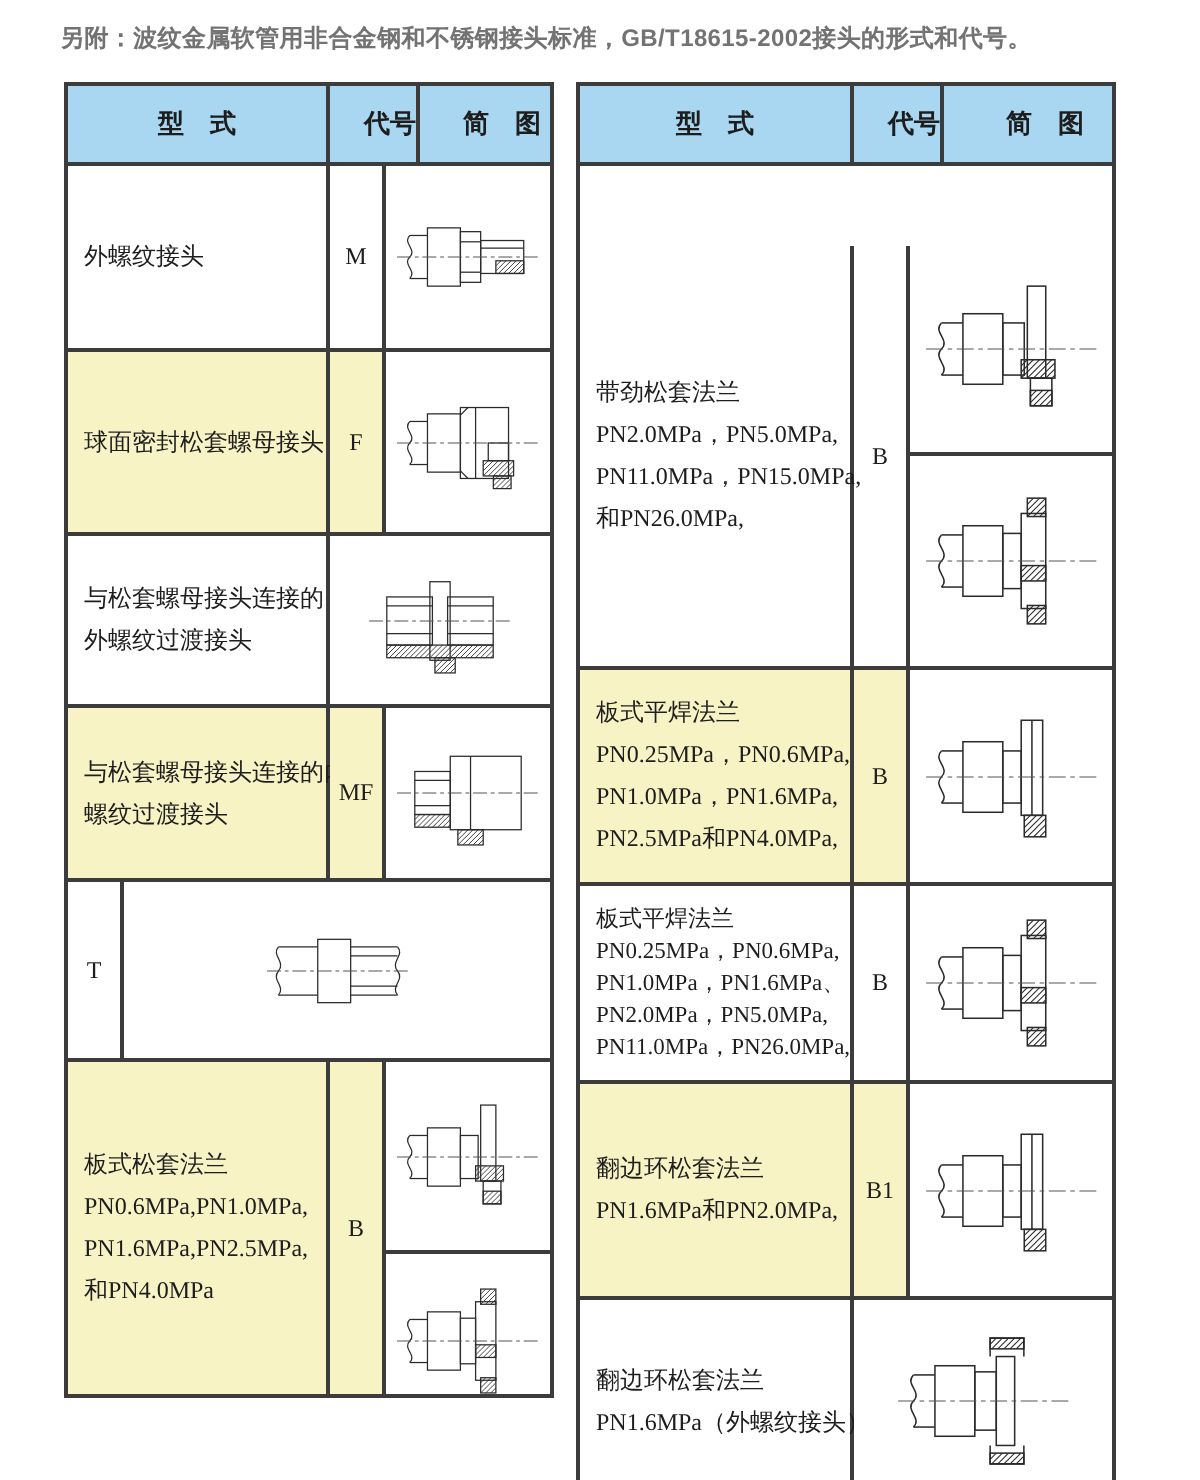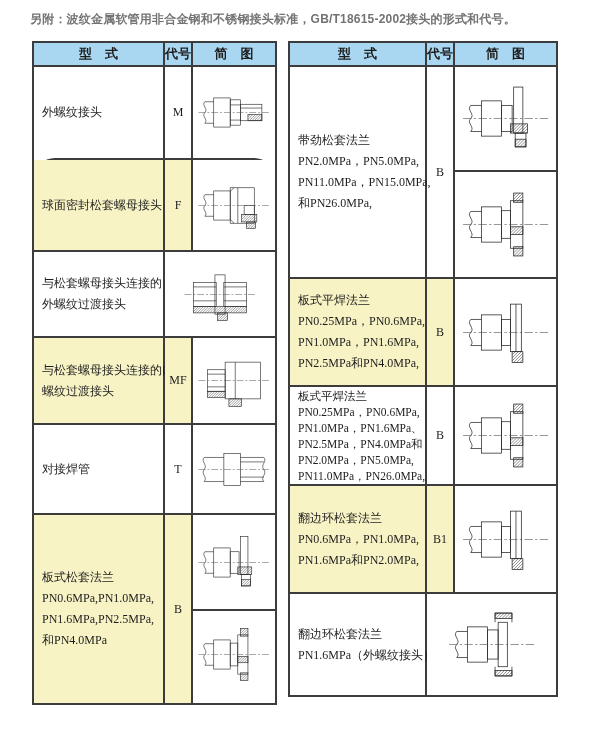--- a/index.html
+++ b/index.html
@@ -4,21 +4,21 @@
 <style>
   html,body{margin:0;padding:0;background:#ffffff;}
   .page{position:relative;width:600px;height:740px;background:#fff;overflow:hidden;
         font-family:"Liberation Serif","DejaVu Serif",serif;color:#1d1d1d;}
   .doc-title{position:absolute;left:30px;top:11px;width:560px;
         font-family:"Liberation Sans","DejaVu Sans",sans-serif;
         font-weight:bold;font-size:12px;letter-spacing:.2px;color:#737373;white-space:nowrap;}
   .tbl{position:absolute;top:41px;border:2px solid var(--bd);background:#fff;box-sizing:border-box;}
   .tbl-left{left:32px;width:245px;}
   .tbl-right{left:288px;width:270px;}
-  .thead{display:flex;height:24px;background:var(--hb);border-bottom:2px solid var(--bd);box-sizing:border-box;}
+  .thead{display:flex;height:40px;background:var(--hb);border-bottom:2px solid var(--bd);box-sizing:border-box;gap:17px;}
   .cell{box-sizing:border-box;}
   .type-cell{border-right:2px solid var(--bd);display:flex;flex-direction:column;
         justify-content:center;padding:3px 2px 3px 8px;font-size:12px;}
   .tbl-left .type-cell{width:131px;}
   .tbl-right .type-cell{width:137px;}
   .code-cell{width:28px;border-right:2px solid var(--bd);display:flex;align-items:center;
         justify-content:center;font-size:12px;}
   .sketch-cell{flex:1;display:flex;flex-direction:column;background:#fff;}
   .row{display:flex;border-top:2px solid var(--bd);box-sizing:border-box;background:#fff;}
   .tbody .row:first-child{border-top:none;}
@@ -71,21 +71,21 @@
                 <line x1="84" y1="58" x2="94" y2="48" stroke="#2b2b2b" stroke-width="0.7"></line>
                 <line x1="88" y1="58" x2="98" y2="48" stroke="#2b2b2b" stroke-width="0.7"></line>
                 <line x1="92" y1="58" x2="102" y2="48" stroke="#2b2b2b" stroke-width="0.7"></line>
                 <line x1="96" y1="58" x2="104" y2="50" stroke="#2b2b2b" stroke-width="0.7"></line>
                 <line x1="100" y1="58" x2="104" y2="54" stroke="#2b2b2b" stroke-width="0.7"></line>
                 <line x1="4" y1="45" x2="116" y2="45" stroke="#555" stroke-width="0.8" stroke-dasharray="11 3 3 3"></line>
               </svg>
             </div>
           </div>
         </div>
-        <div class="row hl" style="height: 92px; border-radius: 21px;">
+        <div class="row hl" style="height: 92px;">
           <div class="cell type-cell">
             <div class="tline">球面密封松套螺母接头</div>
           </div>
           <div class="cell code-cell">
             <div class="code-text">F</div>
           </div>
           <div class="cell sketch-cell">
             <div class="sk">
               <svg viewBox="0 0 120 90" width="76" height="57">
                 <path d="M28 28 H14" stroke="#2b2b2b" fill="none" stroke-width="1"></path>
@@ -201,44 +201,41 @@
                 <line x1="56" y1="86" x2="68" y2="74" stroke="#2b2b2b" stroke-width="0.7"></line>
                 <line x1="60" y1="86" x2="72" y2="74" stroke="#2b2b2b" stroke-width="0.7"></line>
                 <line x1="64" y1="86" x2="72" y2="78" stroke="#2b2b2b" stroke-width="0.7"></line>
                 <line x1="68" y1="86" x2="72" y2="82" stroke="#2b2b2b" stroke-width="0.7"></line>
                 <line x1="4" y1="45" x2="116" y2="45" stroke="#555" stroke-width="0.8" stroke-dasharray="11 3 3 3"></line>
               </svg>
             </div>
           </div>
         </div>
         <div class="row" style="height: 90px;">
-          <div class="cell type-cell">
-            <div class="tline">对接焊管</div>
-          </div>
           <div class="cell code-cell">
             <div class="code-text">T</div>
           </div>
           <div class="cell sketch-cell">
             <div class="sk">
               <svg viewBox="0 0 120 90" width="76" height="57">
                 <path d="M44 26 H13" stroke="#2b2b2b" fill="none" stroke-width="1"></path>
                 <path d="M44 64 H13" stroke="#2b2b2b" fill="none" stroke-width="1"></path>
                 <path d="M13 26 c-6 6 6 12 0 19 c-6 7 6 12 0 19" stroke="#2b2b2b" fill="none" stroke-width="1"></path>
                 <rect x="44" y="20" width="26" height="50" stroke="#2b2b2b" fill="none" stroke-width="1"></rect>
                 <path d="M70 26 H107" stroke="#2b2b2b" fill="none" stroke-width="1"></path>
                 <path d="M70 64 H107" stroke="#2b2b2b" fill="none" stroke-width="1"></path>
                 <path d="M107 26 c6 6 -6 12 0 19 c6 7 -6 12 0 19" stroke="#2b2b2b" fill="none" stroke-width="1"></path>
                 <line x1="70" y1="33" x2="107" y2="33" stroke="#2b2b2b" fill="none" stroke-width="1"></line>
                 <line x1="70" y1="57" x2="107" y2="57" stroke="#2b2b2b" fill="none" stroke-width="1"></line>
                 <line x1="4" y1="45" x2="116" y2="45" stroke="#555" stroke-width="0.8" stroke-dasharray="11 3 3 3"></line>
               </svg>
             </div>
           </div>
         </div>
-        <div class="row hl" style="height: 190px;">
+        <div class="row hl" style="height: 168px;">
           <div class="cell type-cell">
             <div class="tline">板式松套法兰</div>
             <div class="tline">PN0.6MPa,PN1.0MPa,</div>
             <div class="tline">PN1.6MPa,PN2.5MPa,</div>
             <div class="tline">和PN4.0MPa</div>
           </div>
           <div class="cell code-cell">
             <div class="code-text">B</div>
           </div>
           <div class="cell sketch-cell">
@@ -304,21 +301,21 @@
       </div>
   </div>
 
   <div class="tbl tbl-right">
     <div class="thead">
       <div class="cell type-cell th">型　式</div>
       <div class="cell code-cell th">代号</div>
       <div class="cell sketch-cell th">简　图</div>
     </div>
     <div class="tbody" id="tbody-right">
-        <div class="row" style="height: 210px;">
+        <div class="row" style="height: 210px; margin-top: 40px;">
           <div class="cell type-cell">
             <div class="tline">带劲松套法兰</div>
             <div class="tline">PN2.0MPa，PN5.0MPa,</div>
             <div class="tline">PN11.0MPa，PN15.0MPa,</div>
             <div class="tline">和PN26.0MPa,</div>
           </div>
           <div class="cell code-cell">
             <div class="code-text">B</div>
           </div>
           <div class="cell sketch-cell">
@@ -411,21 +408,20 @@
                 <line x1="4" y1="45" x2="116" y2="45" stroke="#555" stroke-width="0.8" stroke-dasharray="11 3 3 3"></line>
               </svg>
             </div>
           </div>
         </div>
         <div class="row" style="height: 99px;">
           <div class="cell type-cell tight">
             <div class="tline">板式平焊法兰</div>
             <div class="tline">PN0.25MPa，PN0.6MPa,</div>
             <div class="tline">PN1.0MPa，PN1.6MPa、</div>
-            <div class="tline">PN2.5MPa，PN4.0MPa和</div>
             <div class="tline">PN2.0MPa，PN5.0MPa,</div>
             <div class="tline">PN11.0MPa，PN26.0MPa,</div>
           </div>
           <div class="cell code-cell">
             <div class="code-text">B</div>
           </div>
           <div class="cell sketch-cell">
             <div class="sk">
               <svg viewBox="0 0 120 90" width="92" height="69">
                 <path d="M28 28 H14" stroke="#2b2b2b" fill="none" stroke-width="1"></path>
@@ -454,21 +450,20 @@
                 <line x1="76" y1="58" x2="82" y2="52" stroke="#2b2b2b" stroke-width="0.7"></line>
                 <line x1="80" y1="58" x2="82" y2="56" stroke="#2b2b2b" stroke-width="0.7"></line>
                 <line x1="4" y1="45" x2="116" y2="45" stroke="#555" stroke-width="0.8" stroke-dasharray="11 3 3 3"></line>
               </svg>
             </div>
           </div>
         </div>
         <div class="row hl" style="height: 108px;">
           <div class="cell type-cell">
             <div class="tline">翻边环松套法兰</div>
-            <div class="tline">PN0.6MPa，PN1.0MPa,</div>
             <div class="tline">PN1.6MPa和PN2.0MPa,</div>
           </div>
           <div class="cell code-cell">
             <div class="code-text">B1</div>
           </div>
           <div class="cell sketch-cell">
             <div class="sk">
               <svg viewBox="0 0 120 90" width="92" height="69">
                 <path d="M28 28 H14" stroke="#2b2b2b" fill="none" stroke-width="1"></path>
                 <path d="M28 62 H14" stroke="#2b2b2b" fill="none" stroke-width="1"></path>

